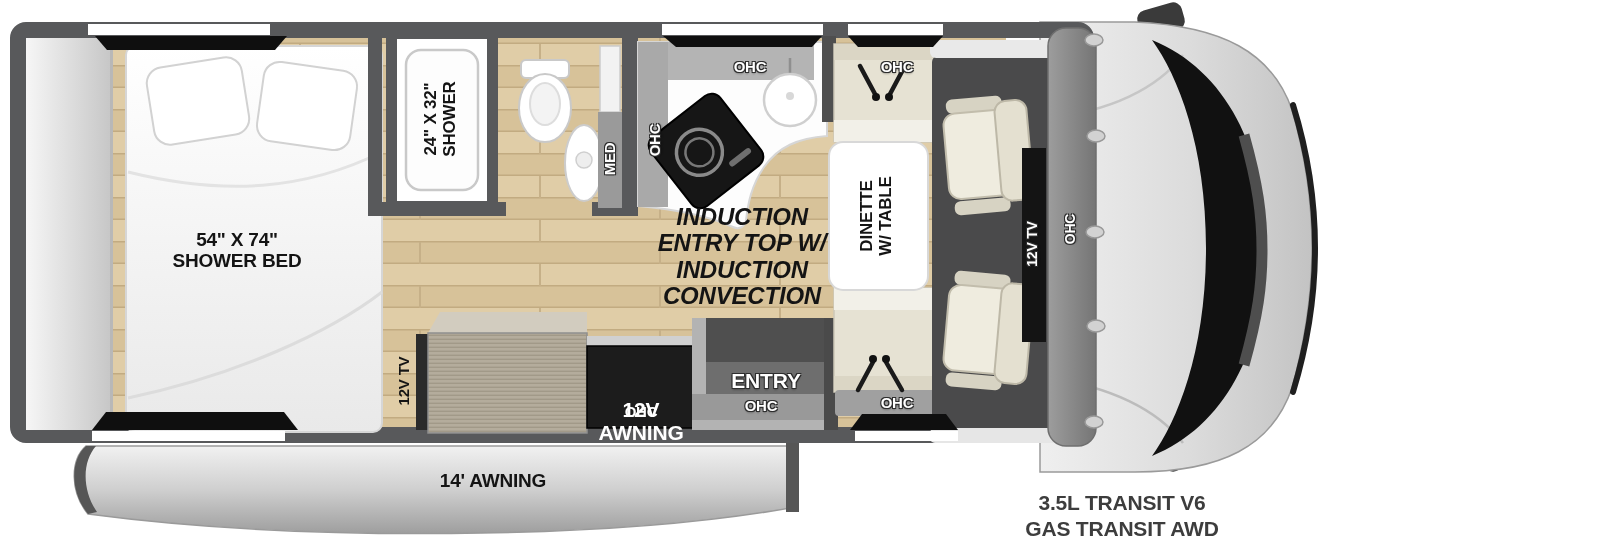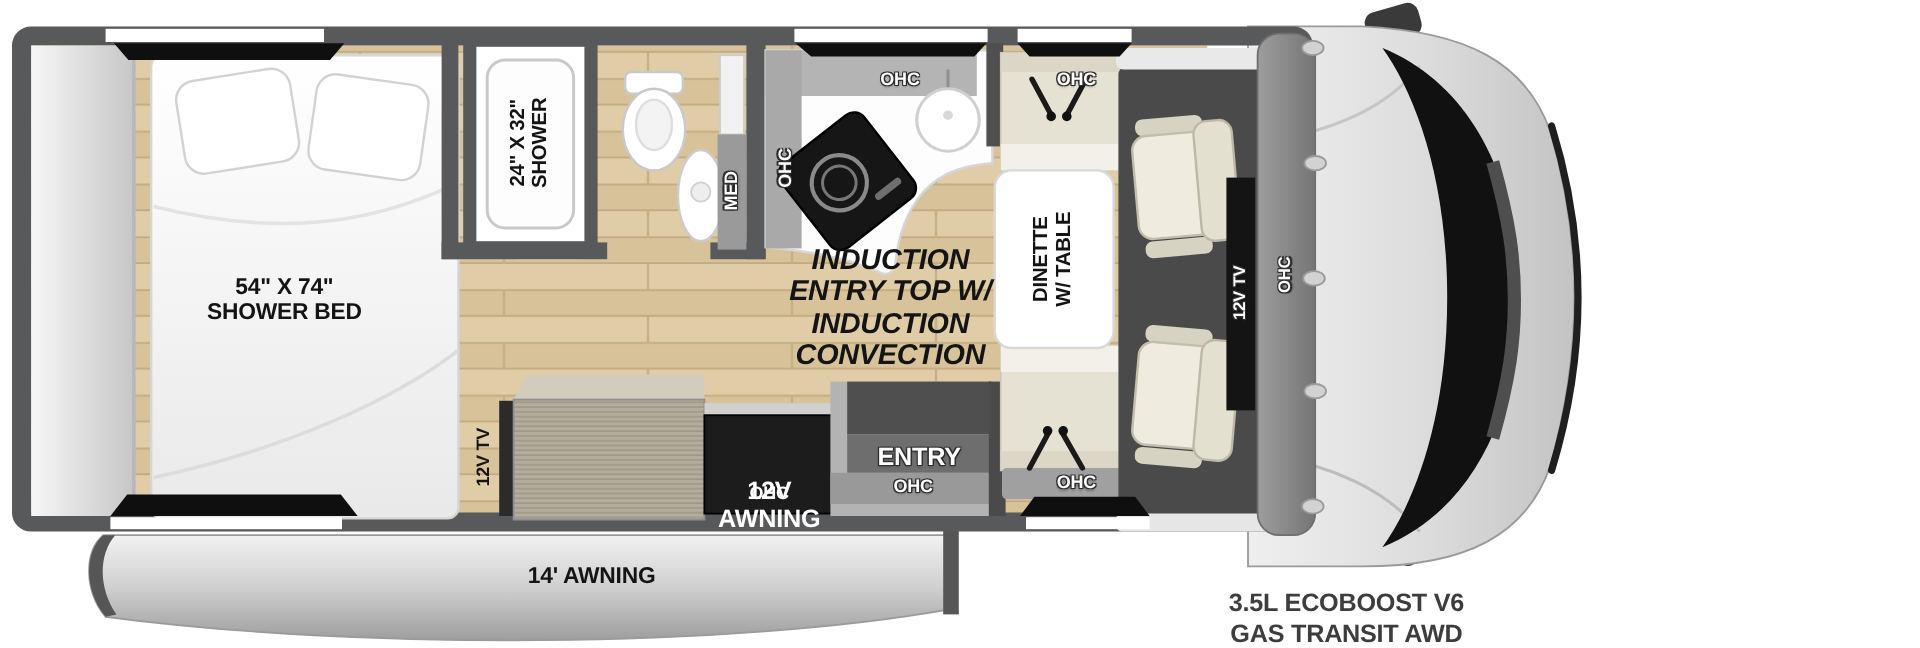--- a/index.html
+++ b/index.html
@@ -230,16 +230,16 @@
 <div class="lbl f16 white" style="left:641px;top:378px;">
   <div>12V</div>
       <div>AWNING</div>
 </div>
 <div class="lbl f15 white" style="left:641px;top:412px;">OHC</div>
 <div class="lbl rot f15" style="left:404px;top:381px;">12V TV</div>
 <div class="lbl rot f14 white outl" style="left:1033px;top:244px;">12V TV</div>
 <div class="lbl rot f14 white outl" style="left:1071px;top:229px;">OHC</div>
 <div class="lbl f19" style="left:477px;top:481px;margin-left:16px;">14' AWNING</div>
 <div class="lbl f21 dkgray" style="left:1122px;top:516px;">
-  <div>3.5L ECOBOOST V6</div>
+  <div>3.5L TRANSIT V6</div>
       <div>GAS TRANSIT AWD</div>
 </div>
 </div>
 
 </body></html>

